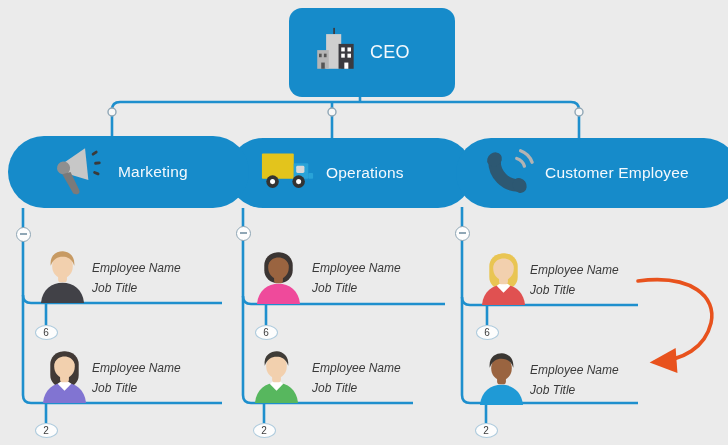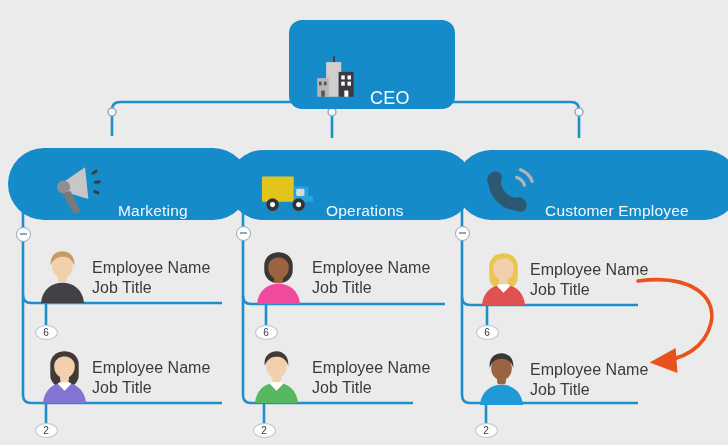--- a/index.html
+++ b/index.html
@@ -8,21 +8,21 @@
     background:var(--bg,#ebebeb);
     font-family:"Liberation Sans", sans-serif;
   }
   svg.layer{position:absolute;left:0;top:0;pointer-events:none;}
   #connectors{z-index:1;}
   #arrow-layer{z-index:6;}
   .conn{fill:none;stroke:var(--conn,#1e8fcd);stroke-width:2.6px;}
   .conn-dot{fill:#f7f7f7;stroke:var(--ctrl,#8fa6b5);stroke-width:1.4px;}
   .pill{
     position:absolute;background:var(--blue,#168bca);color:var(--textblue,#f4f9fd);
-    display:flex;align-items:flex-end;z-index:2;cursor:default;margin-top:12px;
+    display:flex;align-items:center;z-index:2;cursor:default;
   }
   .pill .label{font-size:15.5px;letter-spacing:.2px;}
   #ceo-node{left:289px;top:8px;width:144px;height:89px;border-radius:13px;padding-left:22px;gap:11px;}
   #ceo-node .label{font-size:18px;}
   #marketing-node{left:8px;top:136px;width:203px;height:72px;border-radius:36px;padding-left:38px;gap:12px;}
   #operations-node{left:228px;top:138px;width:213px;height:70px;border-radius:35px;padding-left:32px;gap:10px;}
   #customer-node{left:456px;top:138px;width:257px;height:70px;border-radius:35px;padding-left:26px;gap:9px;}
   .minus-btn{
     position:absolute;width:15px;height:15px;border-radius:50%;
     background:#fdfdfd;border:1.4px solid var(--ctrl,#8fa6b5);
@@ -30,21 +30,21 @@
   }
   .minus-btn .dash{width:7px;height:1.6px;background:var(--ctrl,#8fa6b5);}
   .badge{
     position:absolute;width:23px;height:15px;border-radius:50%;
     background:#fdfdfd;border:1.3px solid var(--badge,#aecbdd);box-sizing:border-box;
     display:flex;align-items:center;justify-content:center;
     font-size:10px;color:#3c3c3c;z-index:3;
   }
   .employee{position:absolute;z-index:2;display:flex;}
   .avatar{width:49px;height:55px;}
-  .emp-text{position:absolute;color:var(--textdark,#3a3a3a);font-size:16px;line-height:20px;white-space:nowrap;}
+  .emp-text{position:absolute;color:var(--textdark,#3a3a3a);font-size:12px;line-height:20px;white-space:nowrap;font-style:italic;}
 </style>
 </head>
 <body>
 
 <div id="stage">
 
   <svg id="connectors" class="layer" width="728" height="445">
 
     <path class="conn" d="M360 97 V103"></path>
     <path class="conn" d="M112 136 V110 Q112 102 120 102 H571 Q579 102 579 110 V138"></path>

